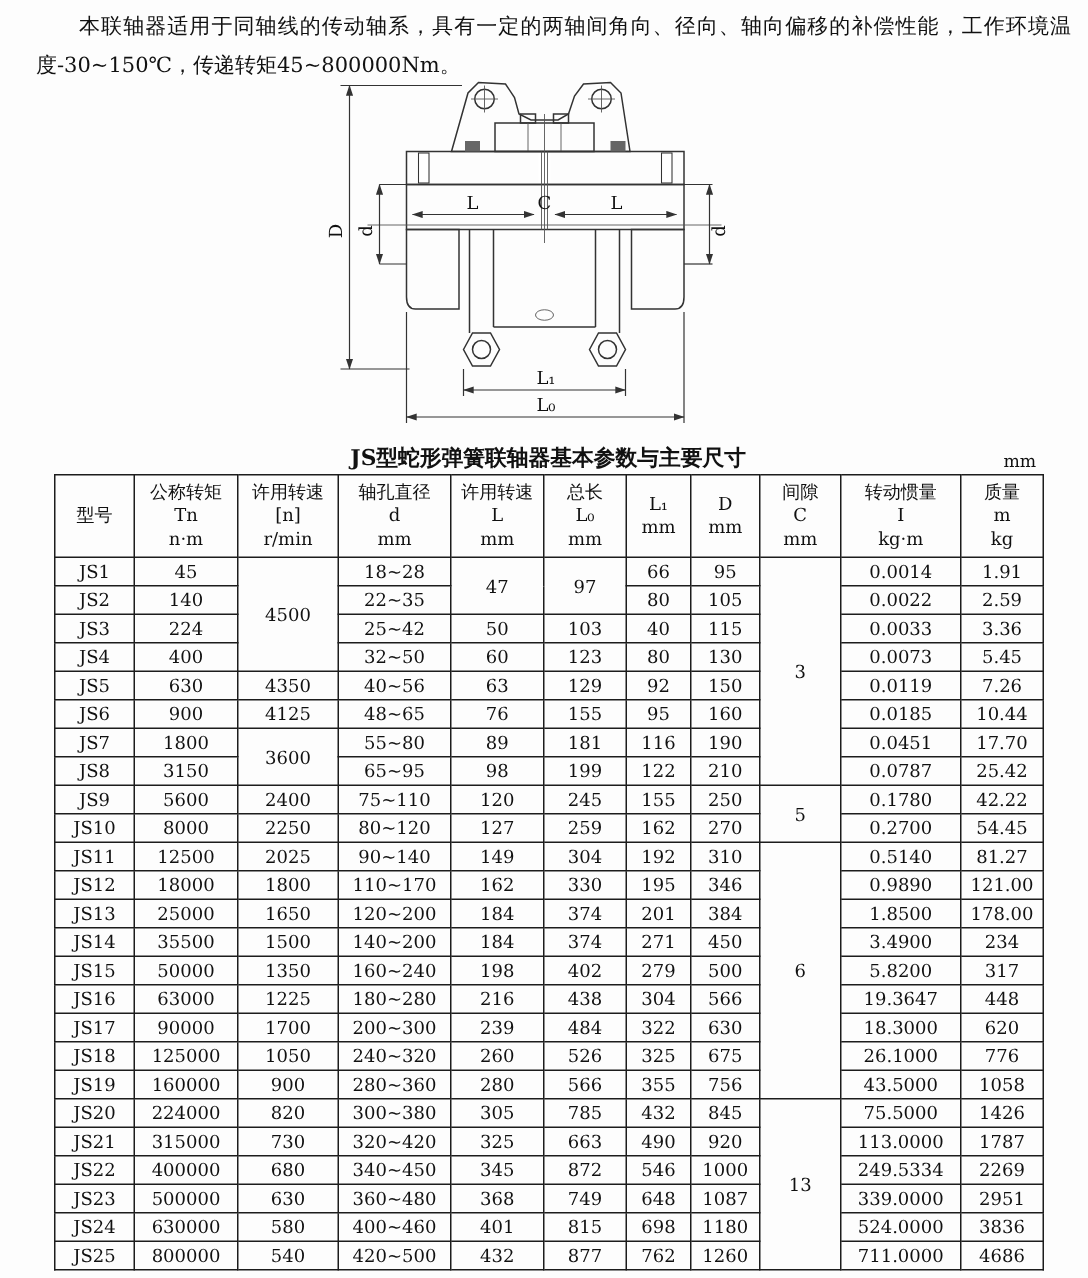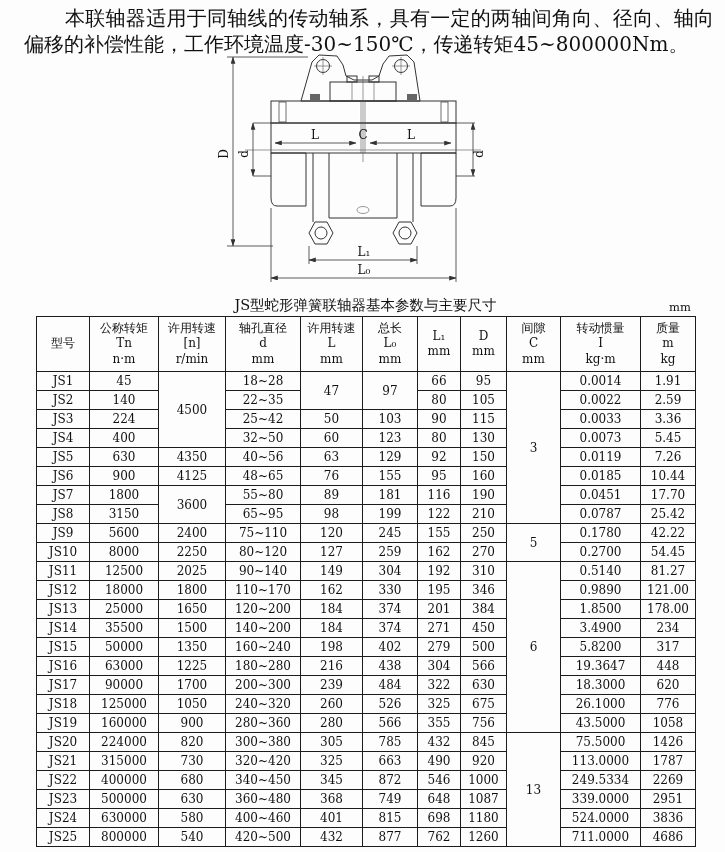--- a/index.html
+++ b/index.html
@@ -6,27 +6,27 @@
   html,body { width:725px; height:852px; }
   body {
     position:relative;
     background:#fdfdfd;
     color:#111;
     font-family:"DejaVu Serif","Liberation Serif",serif;
     overflow:hidden;
   }
   .intro {
     position:absolute; top:5px; left:24px; width:690px;
-    font-size:20px; line-height:26px; text-align:justify;
+    font-size:14px; line-height:26px; text-align:justify;
     text-indent:2.05em;
   }
   .diagram { position:absolute; left:213px; top:50px; width:302px; height:238px; }
   .diagram svg { width:100%; height:100%; }
   .caption-row { position:absolute; top:295px; left:36px; width:659px; text-align:center; }
-  .table-title { display:inline-block; font-size:14.5px; font-weight:normal; }
+  .table-title { display:inline-block; font-size:14.5px; font-weight:bold; }
   .unit-note { position:absolute; top:300px; left:669px; font-size:11.5px; }
   table.spec {
     position:absolute; top:316px; left:36px; width:659px;
     border-collapse:collapse; table-layout:fixed;
     text-align:center; font-size:12px;
   }
   table.spec th, table.spec td { border:1px solid #1c1c1c; padding:0; }
   table.spec thead th { height:55px; font-weight:normal; vertical-align:middle; }
   table.spec thead th div { line-height:15.5px; }
   table.spec tbody td { height:17.9px; line-height:18px; }
@@ -255,21 +255,21 @@
         <td>105</td>
         <td>0.0022</td>
         <td>2.59</td>
       </tr>
       <tr>
         <td>JS3</td>
         <td>224</td>
         <td>25~42</td>
         <td>50</td>
         <td>103</td>
-        <td>90</td>
+        <td>40</td>
         <td>115</td>
         <td>0.0033</td>
         <td>3.36</td>
       </tr>
       <tr>
         <td>JS4</td>
         <td>400</td>
         <td>32~50</td>
         <td>60</td>
         <td>123</td>

